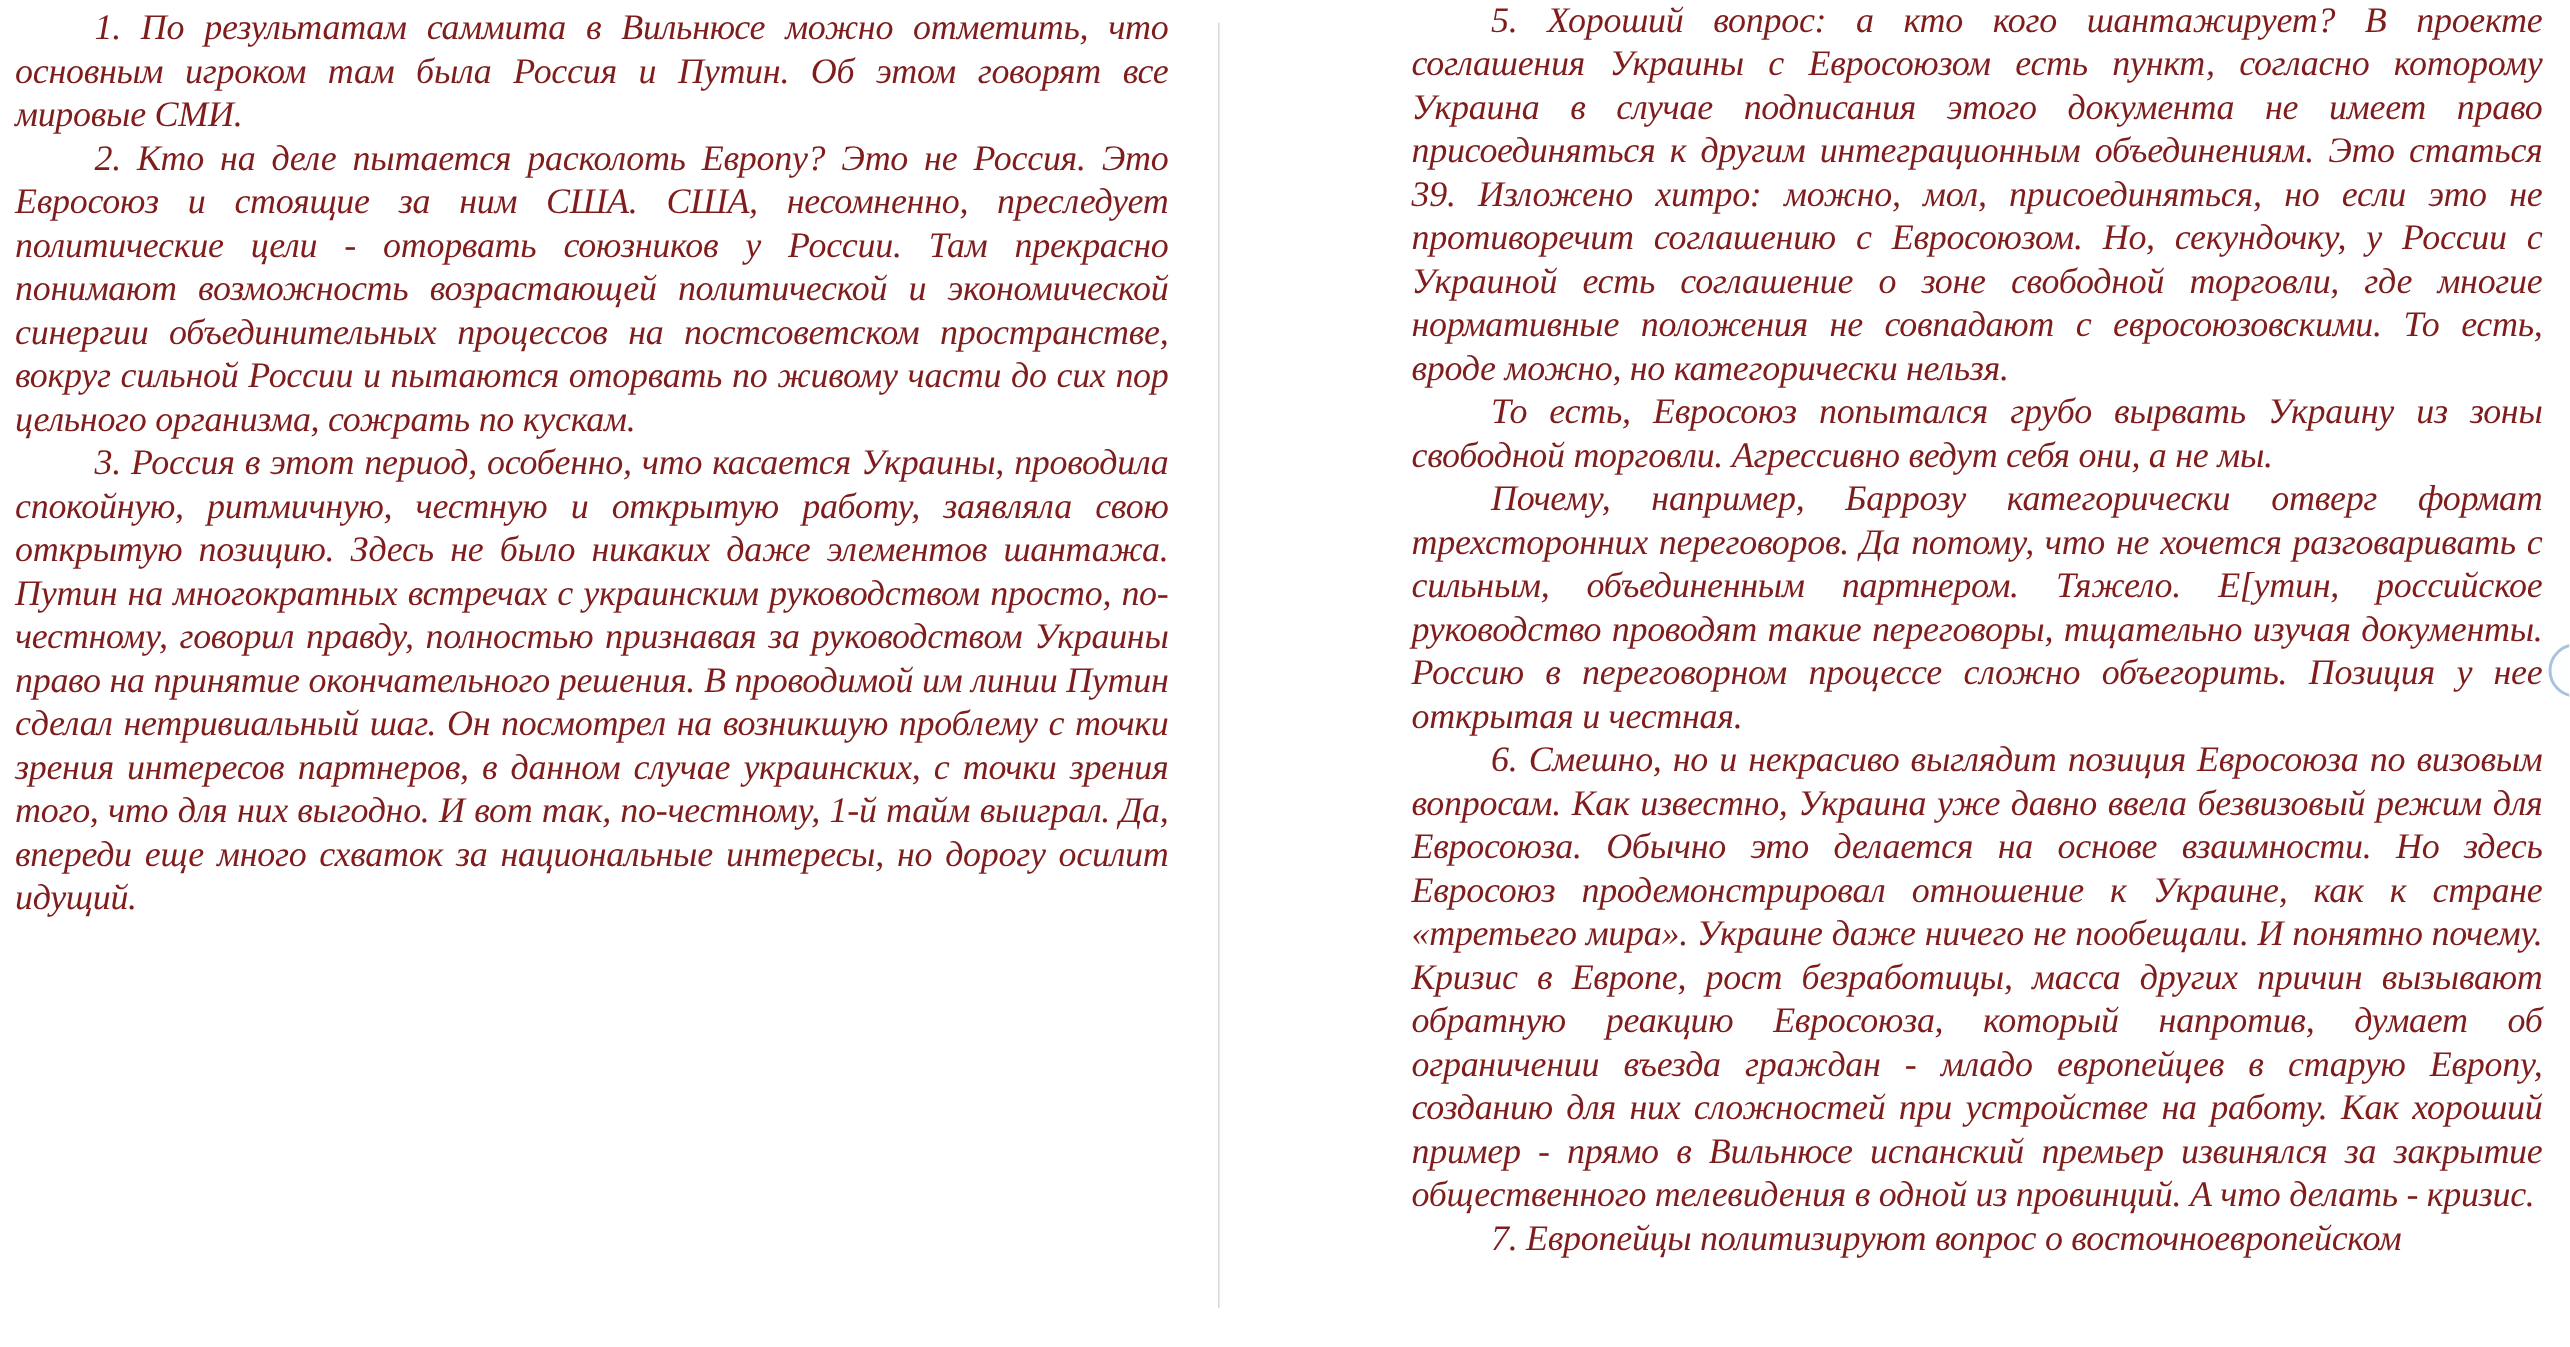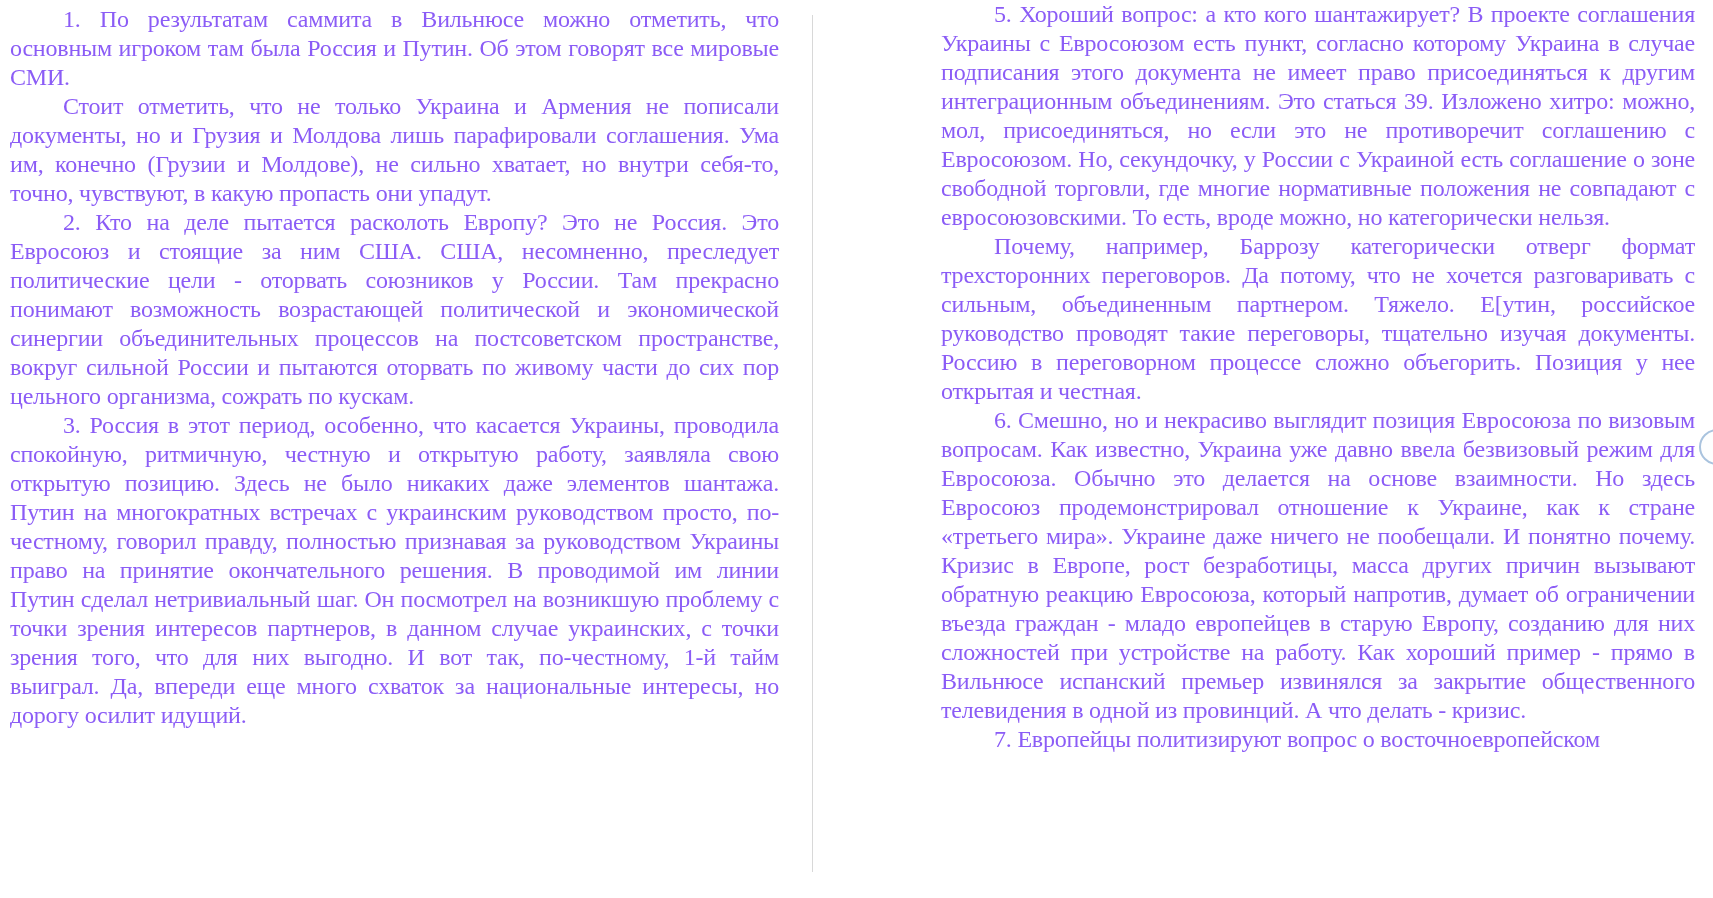--- a/index.html
+++ b/index.html
@@ -48,33 +48,33 @@
     border-radius: 50%;
     background: #fdfefe;
     box-sizing: border-box;
     padding: 0;
     cursor: pointer;
   }
 </style>
 </head>
 <body>
 
-<div class="viewport" style="background: rgb(255, 255, 255); color: #8b5cf6;">
+<div class="viewport" style="background: rgb(255, 255, 255); color: #7f1d1d; font-style: italic;">
 
   <div class="col col-left" id="col-left">
       <p class="para">1. По результатам саммита в Вильнюсе можно отметить, что основным игроком там была Россия и Путин. Об этом говорят все мировые СМИ.</p>
-      <p class="para">Стоит отметить, что не только Украина и Армения не пописали документы, но и Грузия и Молдова лишь парафировали соглашения. Ума им, конечно (Грузии и Молдове), не сильно хватает, но внутри себя-то, точно, чувствуют, в какую пропасть они упадут.</p>
       <p class="para">2. Кто на деле пытается расколоть Европу? Это не Россия. Это Евросоюз и стоящие за ним США. США, несомненно, преследует политические цели - оторвать союзников у России. Там прекрасно понимают возможность возрастающей политической и экономической синергии объединительных процессов на постсоветском пространстве, вокруг сильной России и пытаются оторвать по живому части до сих пор цельного организма, сожрать по кускам.</p>
       <p class="para">3. Россия в этот период, особенно, что касается Украины, проводила спокойную, ритмичную, честную и открытую работу, заявляла свою открытую позицию. Здесь не было никаких даже элементов шантажа. Путин на многократных встречах с украинским руководством просто, по-честному, говорил правду, полностью признавая за руководством Украины право на принятие окончательного решения. В проводимой им линии Путин сделал нетривиальный шаг. Он посмотрел на возникшую проблему с точки зрения интересов партнеров, в данном случае украинских, с точки зрения того, что для них выгодно. И вот так, по-честному, 1-й тайм выиграл. Да, впереди еще много схваток за национальные интересы, но дорогу осилит идущий.</p>
     </div>
 
   <div class="divider" id="divider" style="background: rgb(216, 216, 216);"></div>
 
   <div class="col col-right" id="col-right">
       <p class="para">5. Хороший вопрос: а кто кого шантажирует? В проекте соглашения Украины с Евросоюзом есть пункт, согласно которому Украина в случае подписания этого документа не имеет право присоединяться к другим интеграционным объединениям. Это статься 39. Изложено хитро: можно, мол, присоединяться, но если это не противоречит соглашению с Евросоюзом. Но, секундочку, у России с Украиной есть соглашение о зоне свободной торговли, где многие нормативные положения не совпадают с евросоюзовскими. То есть, вроде можно, но категорически нельзя.</p>
+      <p class="para">То есть, Евросоюз попытался грубо вырвать Украину из зоны свободной торговли. Агрессивно ведут себя они, а не мы.</p>
       <p class="para">Почему, например, Баррозу категорически отверг формат трехсторонних переговоров. Да потому, что не хочется разговаривать с сильным, объединенным партнером. Тяжело. Е[утин, российское руководство проводят такие переговоры, тщательно изучая документы. Россию в переговорном процессе сложно объегорить. Позиция у нее открытая и честная.</p>
       <p class="para">6. Смешно, но и некрасиво выглядит позиция Евросоюза по визовым вопросам. Как известно, Украина уже давно ввела безвизовый режим для Евросоюза. Обычно это делается на основе взаимности. Но здесь Евросоюз продемонстрировал отношение к Украине, как к стране «третьего мира». Украине даже ничего не пообещали. И понятно почему. Кризис в Европе, рост безработицы, масса других причин вызывают обратную реакцию Евросоюза, который напротив, думает об ограничении въезда граждан - младо европейцев в старую Европу, созданию для них сложностей при устройстве на работу. Как хороший пример - прямо в Вильнюсе испанский премьер извинялся за закрытие общественного телевидения в одной из провинций. А что делать - кризис.</p>
       <p class="para">7. Европейцы политизируют вопрос о восточноевропейском</p>
     </div>
 
   <button class="edge-button" aria-label="floating edge button" style="border-color: rgb(169, 195, 222);"></button>
 
 </div>
 
 </body></html>

